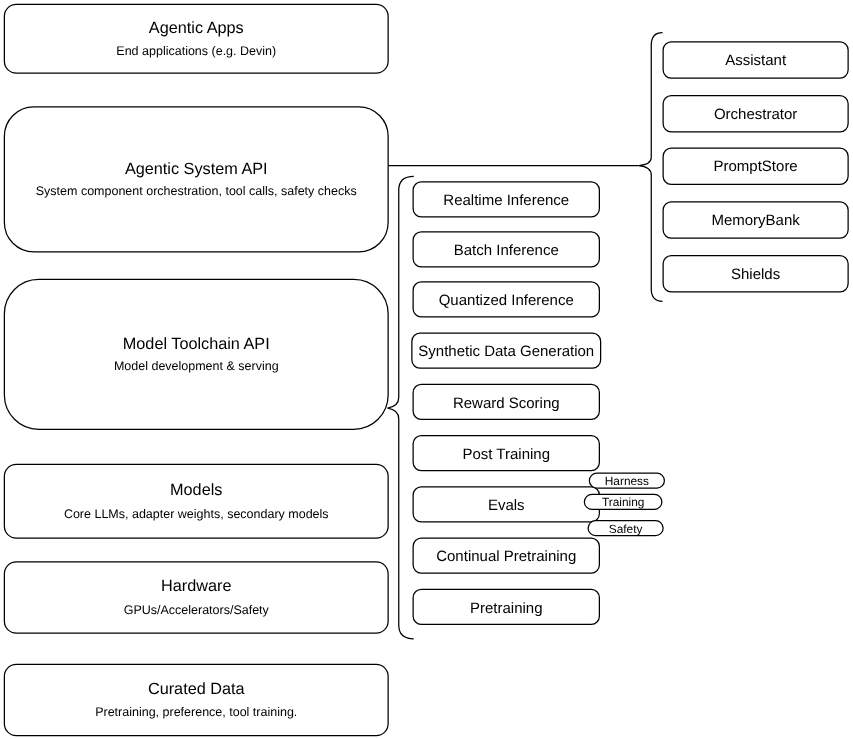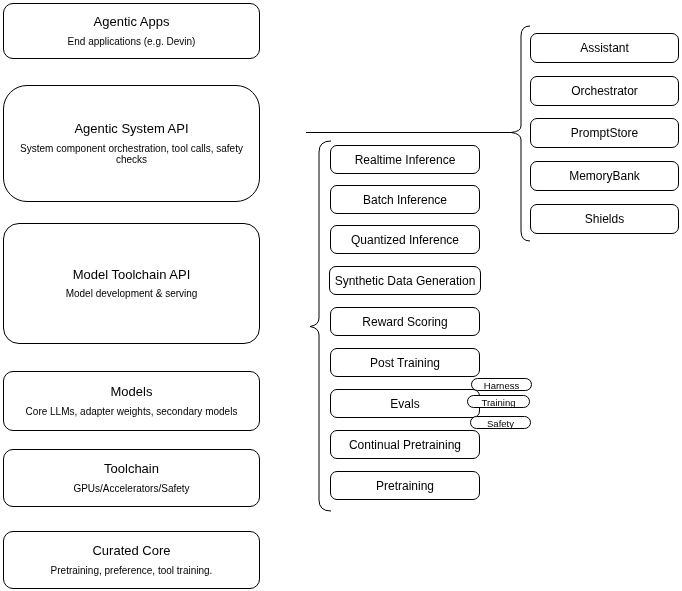--- a/index.html
+++ b/index.html
@@ -18,21 +18,21 @@
     left: 0; top: 0;
     width: 682px; height: 591px;
     z-index: 1;
   }
   .overlay path { fill: none; stroke: #000000; stroke-width: 1; }
 
   
   .lbox {
     position: absolute;
     left: 3px;
-    width: 257px;
+    width: 308px;
     background: #ffffff;
     border: 1px solid #000000;
     display: flex;
     flex-direction: column;
     align-items: center;
     justify-content: center;
     gap: 6px;
     text-align: center;
     z-index: 2;
   }
@@ -105,37 +105,37 @@
   <div class="lbox" style="top:3px;height:56px;border-radius:10px">
     <div class="title">Agentic Apps</div>
     <div class="subtitle">End applications (e.g. Devin)</div>
   </div>
 
   <div class="lbox" style="top:85px;height:117px;border-radius:24px">
     <div class="title">Agentic System API</div>
     <div class="subtitle">System component orchestration, tool calls, safety checks</div>
   </div>
 
-  <div class="lbox" style="top:223px;height:121px;border-radius:16px">
+  <div class="lbox" style="top:223px;height:121px;border-radius:28px">
     <div class="title">Model Toolchain API</div>
     <div class="subtitle">Model development &amp; serving</div>
   </div>
 
   <div class="lbox" style="top:371px;height:60px;border-radius:10px">
     <div class="title">Models</div>
     <div class="subtitle">Core LLMs, adapter weights, secondary models</div>
   </div>
 
   <div class="lbox" style="top:449px;height:58px;border-radius:10px">
-    <div class="title">Toolchain</div>
+    <div class="title">Hardware</div>
     <div class="subtitle">GPUs/Accelerators/Safety</div>
   </div>
 
   <div class="lbox" style="top:531px;height:58px;border-radius:10px">
-    <div class="title">Curated Core</div>
+    <div class="title">Curated Data</div>
     <div class="subtitle">Pretraining, preference, tool training.</div>
   </div>
 
   <div class="mbox" style="top:145px">
     <span>Realtime Inference</span>
   </div>
   <div class="mbox" style="top:185px">
     <span>Batch Inference</span>
   </div>
   <div class="mbox" style="top:225px">

